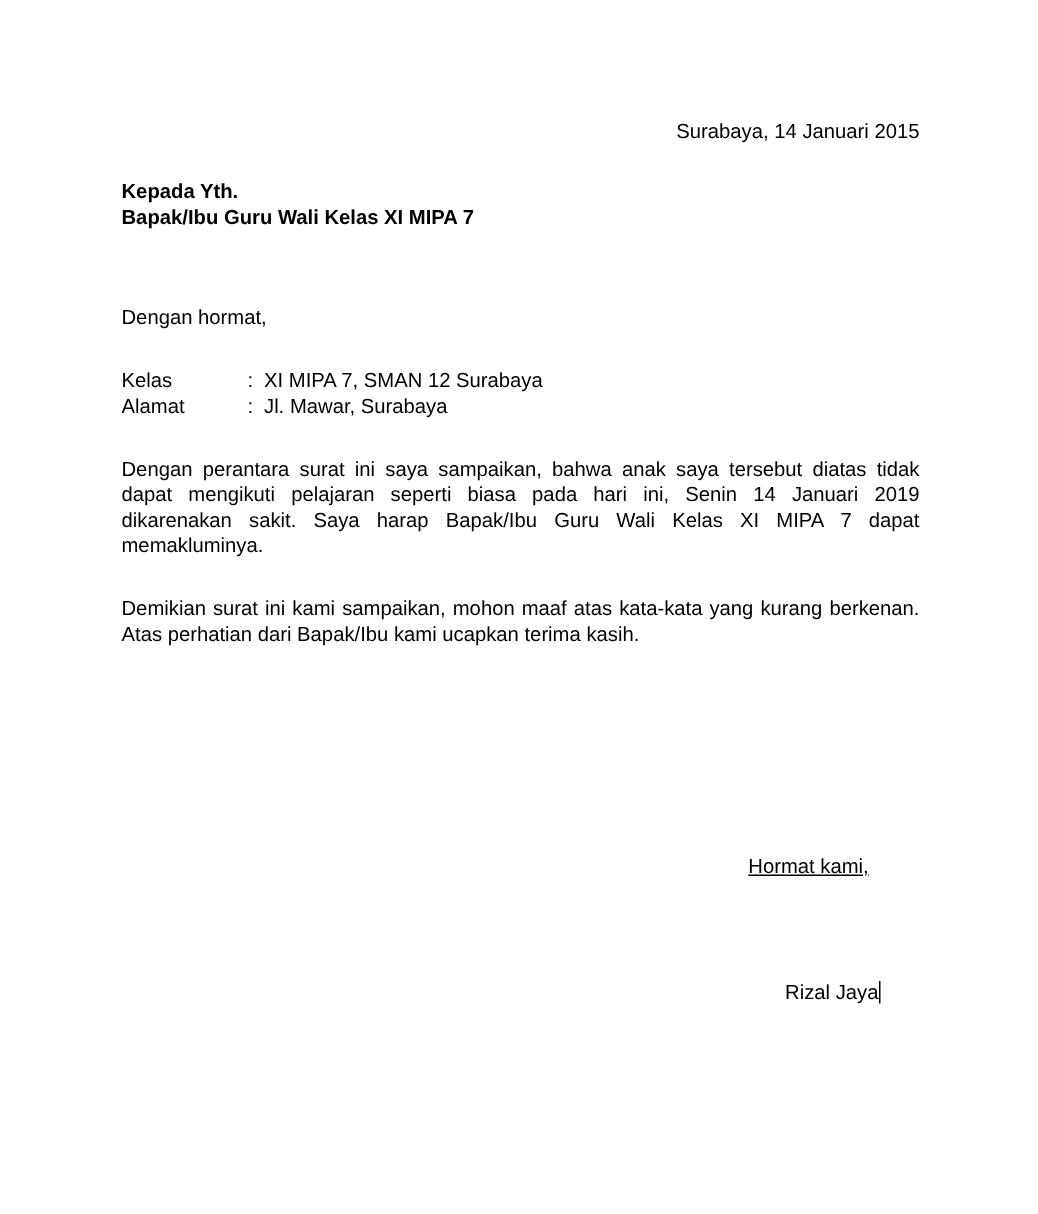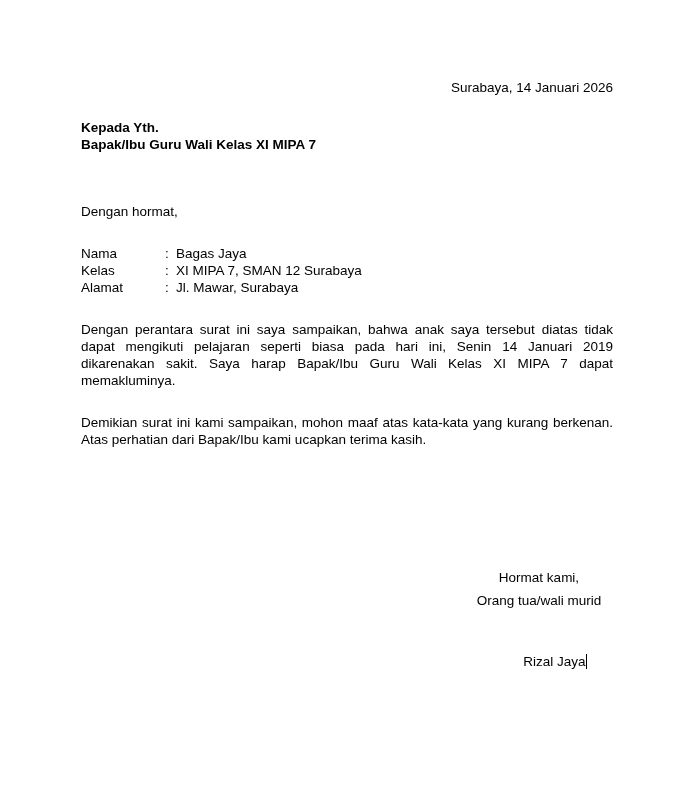--- a/index.html
+++ b/index.html
@@ -82,20 +82,21 @@
   .signature {
     position: absolute;
     left: 413px;
     top: 566px;
     width: 252px;
     text-align: center;
   }
   .signature .sig-line {
     line-height: 23px;
     white-space: nowrap;
+    text-decoration: underline;
   }
   .signer {
     position: absolute;
     left: 429px;
     top: 653px;
     width: 252px;
     text-align: center;
     white-space: nowrap;
   }
   .caret {
@@ -107,37 +108,32 @@
     margin-left: 0px;
   }
 </style>
 </head>
 <body>
 
 <div class="page">
 
   <div class="content">
 
-    <div class="date-line">Surabaya, 14 Januari 2026</div>
+    <div class="date-line">Surabaya, 14 Januari 2015</div>
 
     <div class="recipient">
       <div class="line">Kepada Yth.</div>
       <div class="line">Bapak/Ibu Guru Wali Kelas XI MIPA 7</div>
     </div>
 
     <div class="salutation">Dengan hormat,</div>
 
 
     <table class="identity">
       <tbody>
-        <tr>
-          <td class="label">Nama</td>
-          <td class="sep">:</td>
-          <td class="value">Bagas Jaya</td>
-        </tr>
         <tr>
           <td class="label">Kelas</td>
           <td class="sep">:</td>
           <td class="value">XI MIPA 7, SMAN 12 Surabaya</td>
         </tr>
         <tr>
           <td class="label">Alamat</td>
           <td class="sep">:</td>
           <td class="value">Jl. Mawar, Surabaya</td>
         </tr>
@@ -145,18 +141,17 @@
     </table>
 
     <div class="para">Dengan perantara surat ini saya sampaikan, bahwa anak saya tersebut diatas tidak dapat mengikuti pelajaran seperti biasa pada hari ini, Senin 14 Januari 2019 dikarenakan sakit. Saya harap Bapak/Ibu Guru Wali Kelas XI MIPA 7 dapat memakluminya.</div>
 
     <div class="para">Demikian surat ini kami sampaikan, mohon maaf atas kata-kata yang kurang berkenan. Atas perhatian dari Bapak/Ibu kami ucapkan terima kasih.</div>
 
   </div>
 
   <div class="signature">
     <div class="sig-line">Hormat kami,</div>
-    <div class="sig-line">Orang tua/wali murid</div>
   </div>
 
   <div class="signer"><span>Rizal Jaya</span><span class="caret"></span></div>
 
 </div>
 
 </body></html>

